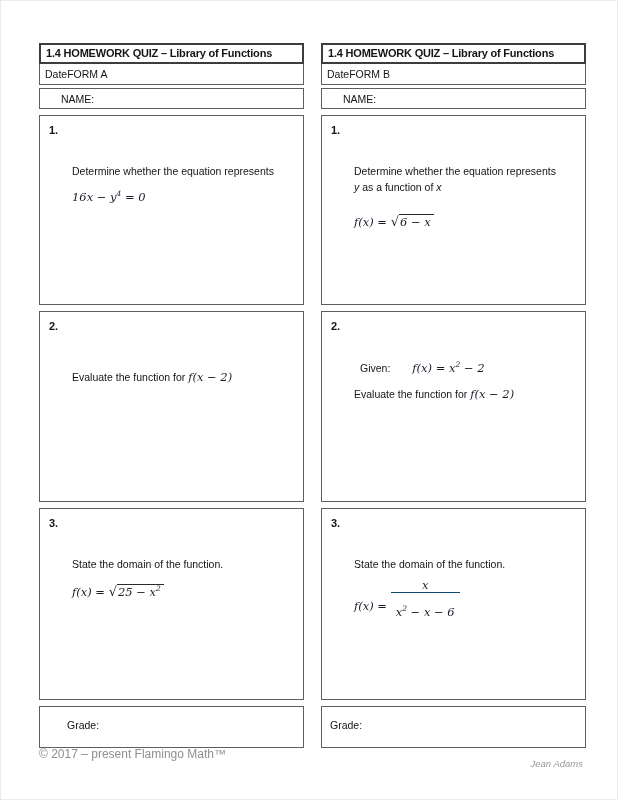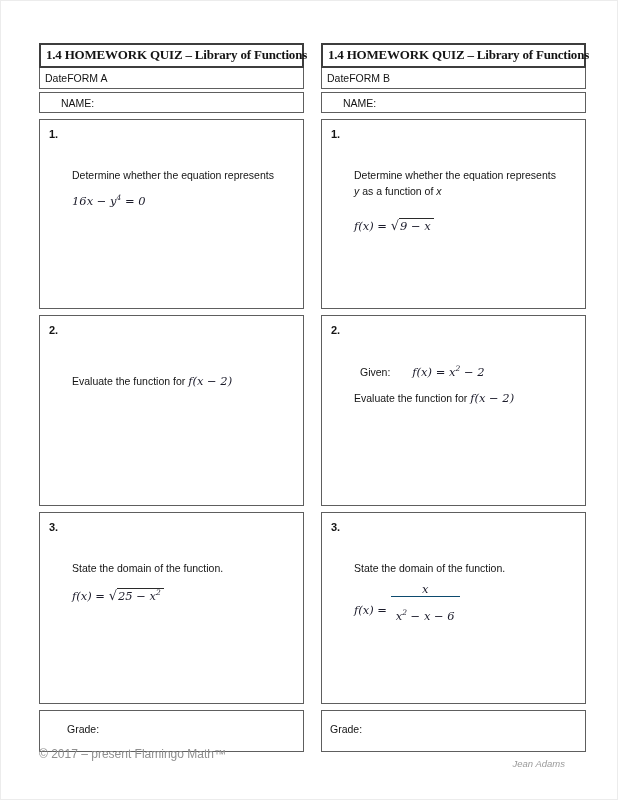--- a/index.html
+++ b/index.html
@@ -15,23 +15,22 @@
     background:#ffffff; border:1px solid #ececec;
     overflow:hidden;
   }
   .panel { position:absolute; top:42px; width:265px; }
   #panel-a { left:38px; }
   #panel-b { left:320px; }
 
   .title-box {
     border:2px solid #3d3d3d;
     padding:2px 5px 3px 5px;
-    font-weight:bold; font-size:13px; letter-spacing:-0.2px;
+    font-weight:bold; font-size:11px; letter-spacing:-0.2px;
     white-space:nowrap;
-    font-family:Liberation Serif, serif;
   }
   .date-row {
     display:flex; align-items:flex-end;
     border:1px solid #5e5e5e; border-top:none;
     padding:4px 6px 4px 5px; font-size:10.5px;
   }
   .name-box {
     margin-top:3px; border:1px solid #5e5e5e;
     padding:4px 21px; font-size:10.5px; height:21px;
   }
@@ -69,21 +68,21 @@
     margin-top:6px; border:1px solid #5e5e5e;
     height:42px; padding:12px 20px 0 8px; font-size:10.5px;
   }
   #panel-a .grade-label { margin-left:19px; }
 
   .footer-left {
     position:absolute; left:38px; top:726px;
     font-size:12px; color:#8f8f8f;margin-top:20px;
   }
   .footer-right {
-    position:absolute; right:52px; top:757px;
+    position:absolute; right:34px; top:757px;
     font-size:9.5px; color:#9a9a9a; font-style:italic;
   }
 </style>
 </head>
 <body>
 
 <div class="page">
 
   <div class="panel" id="panel-a">
     <div class="title-box">1.4 HOMEWORK QUIZ – Library of Functions</div>
@@ -138,21 +137,21 @@
     <div class="name-box">
       <span>NAME:</span>
     </div>
 
     <div class="qbox q1">
       <div class="q-row">
         <span class="q-num">1.</span>
         <div class="q-body">
           <div>Determine whether the equation represents</div>
           <div><span class="v">y</span><span> as a function of </span><span class="v">x</span><span></span></div>
-          <div class="math eqline-b"><span>f(x) = </span><span class="rad-sign">√</span><span class="rad-body">9 − x</span></div>
+          <div class="math eqline-b"><span>f(x) = </span><span class="rad-sign">√</span><span class="rad-body">6 − x</span></div>
         </div>
       </div>
     </div>
 
     <div class="qbox q2">
       <div class="q-row">
         <span class="q-num">2.</span>
         <div class="q-body">
           <div class="given-line"><span class="given-label">Given:</span><span class="math"><span>f(x) = x</span><sup>2</sup><span> − 2</span></span></div>
           <div class="eval-line"><span>Evaluate the function for </span><span class="math">f(x − 2)</span></div>

